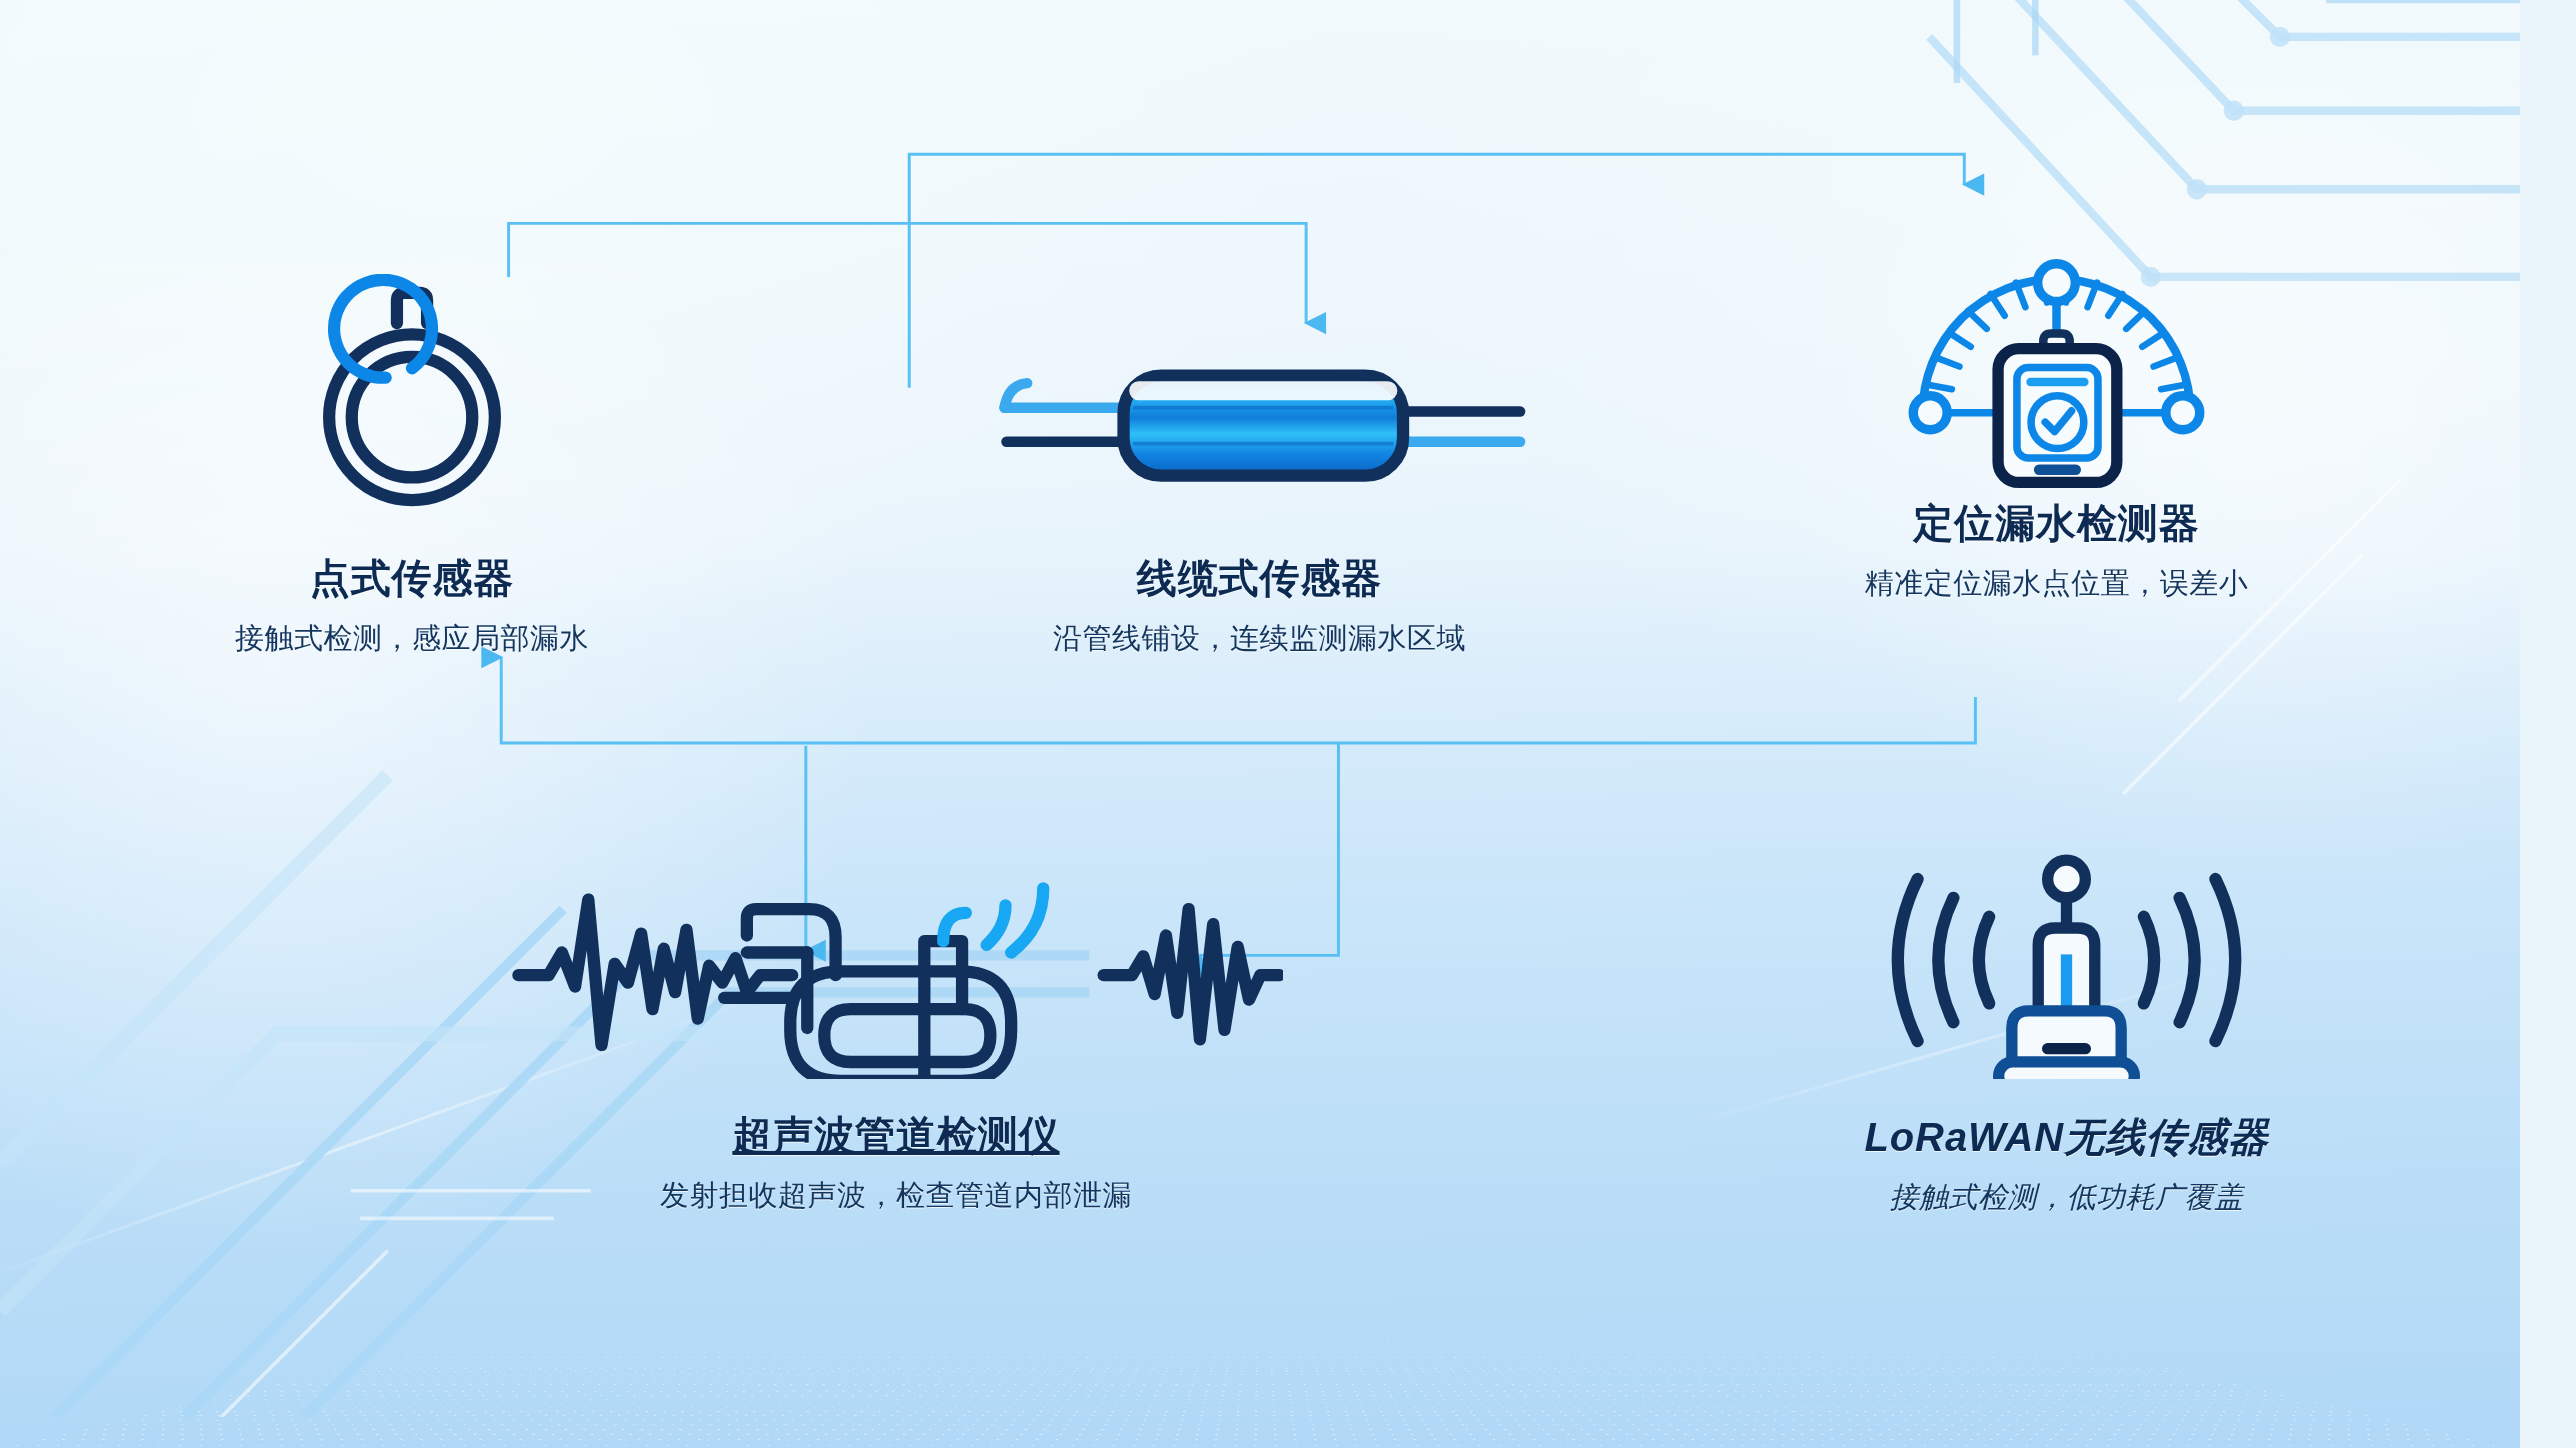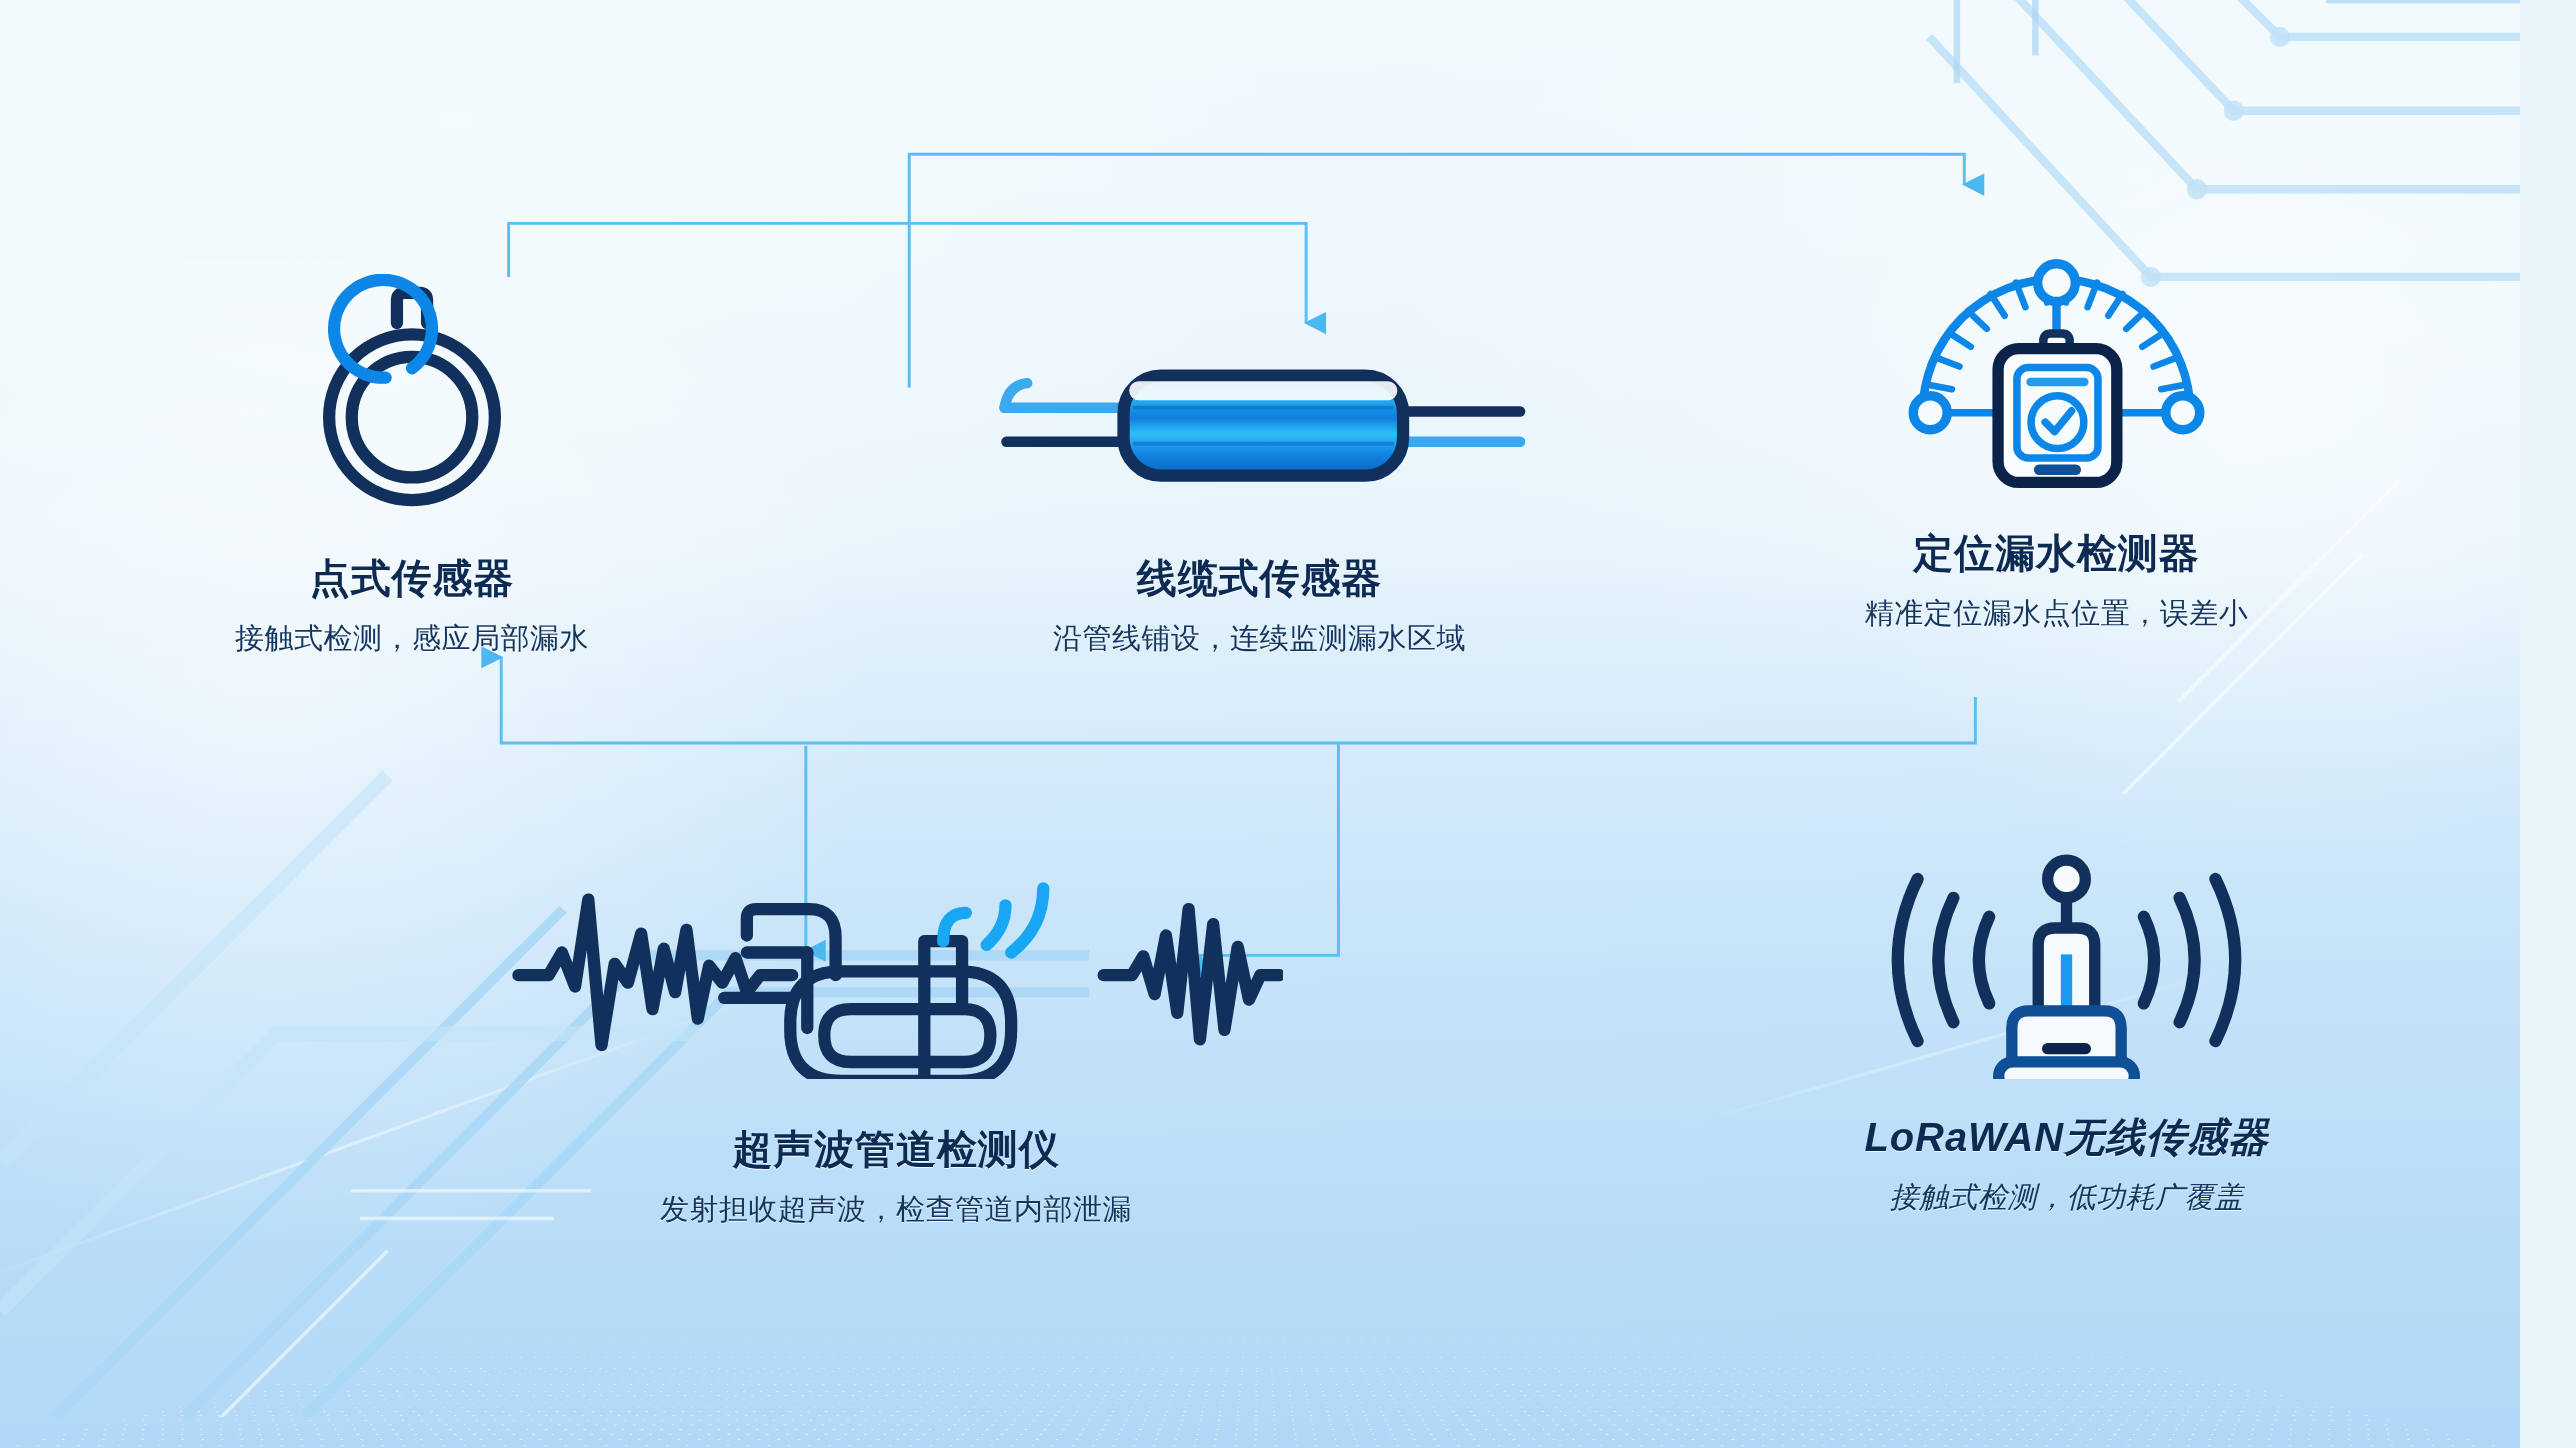--- a/index.html
+++ b/index.html
@@ -67,23 +67,23 @@
     font-size:29px; color:#13355e; margin-top:13.2px; letter-spacing:0.5px;
     text-shadow:0 0.9px 0 rgba(255,255,255,.7);
     white-space:nowrap;
   }
 
   #node-point{ left:209px; top:274px; width:406px; }
   #node-point .title{ margin-top:32px; }
   #node-cable{ left:887px; top:274px; width:745px; }
   #node-cable .title{ margin-top:32px;text-align:center; }
   #node-locator{ left:1698px; top:179px; width:717px; }
-  #node-locator .title{ margin-top:36px; }
+  #node-locator .title{ margin-top:6px; }
   #node-ultra{ left:481px; top:830px; width:830px; }
-  #node-ultra .title{ margin-top:37px; }
+  #node-ultra .title{ margin-top:23px;text-decoration:underline; }
   #node-lora{ left:1689px; top:830px; width:755px;font-style:italic; }
   #node-lora .title{ margin-top:24.5px; }
 </style>
 </head>
 <body>
 
 <div id="stage">
 
   <div class="bg-base"></div>
   <div class="bg-floor"></div>

